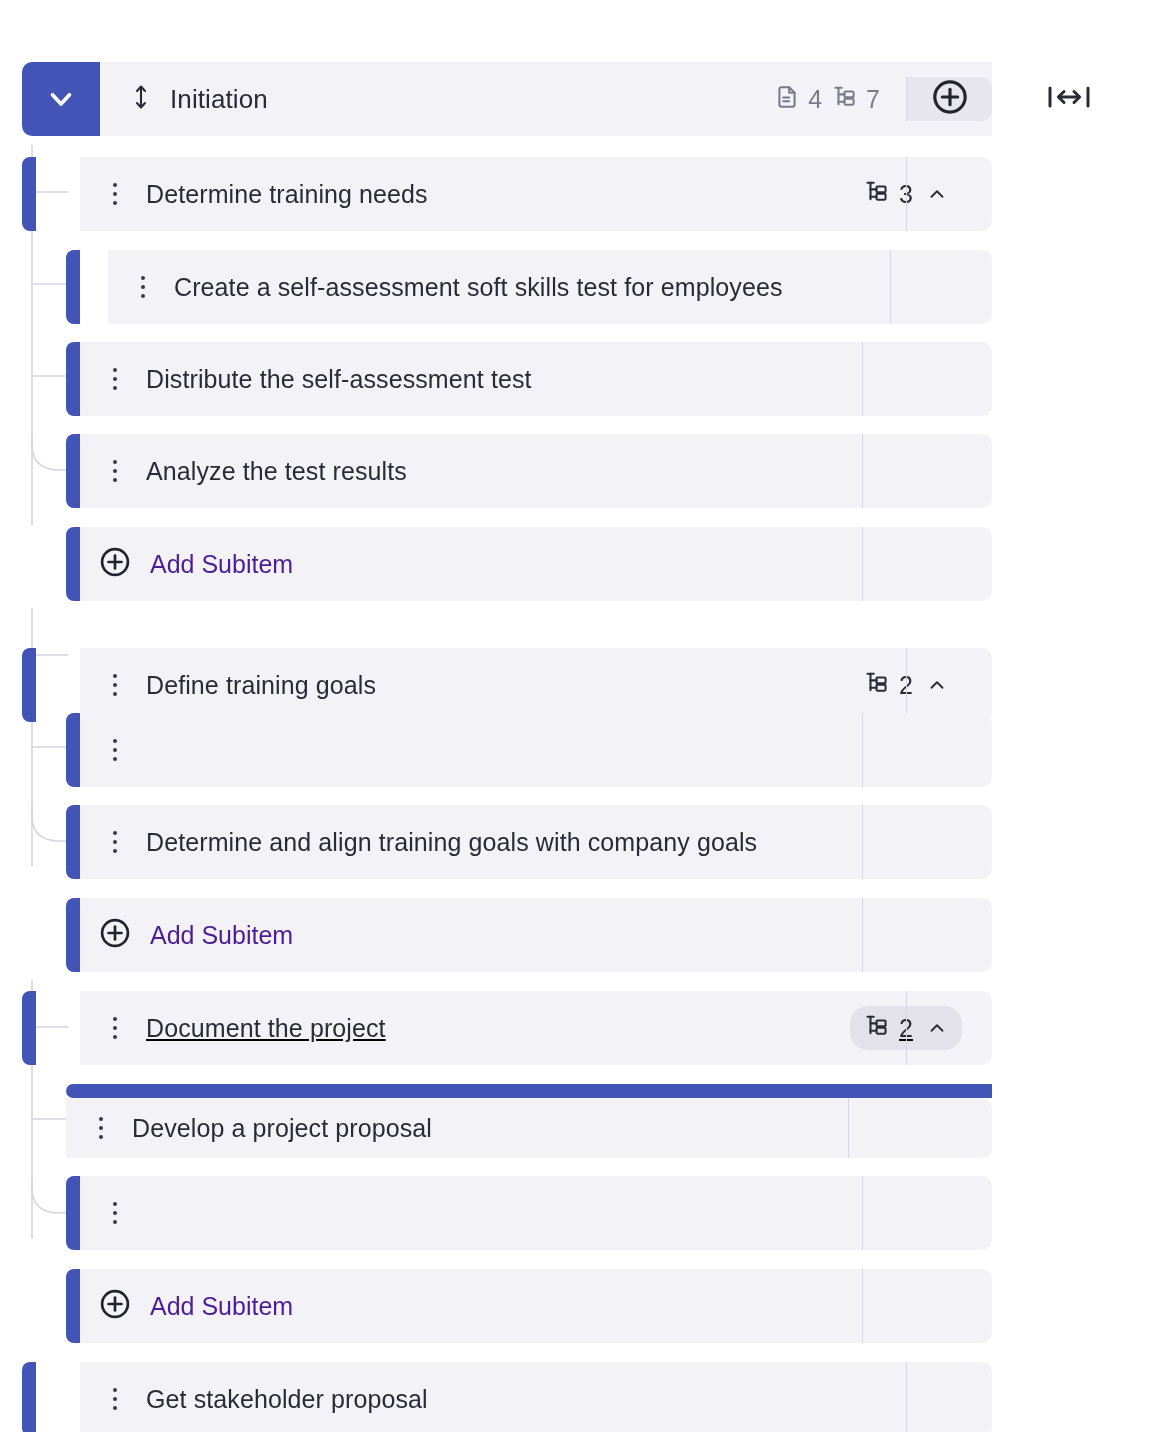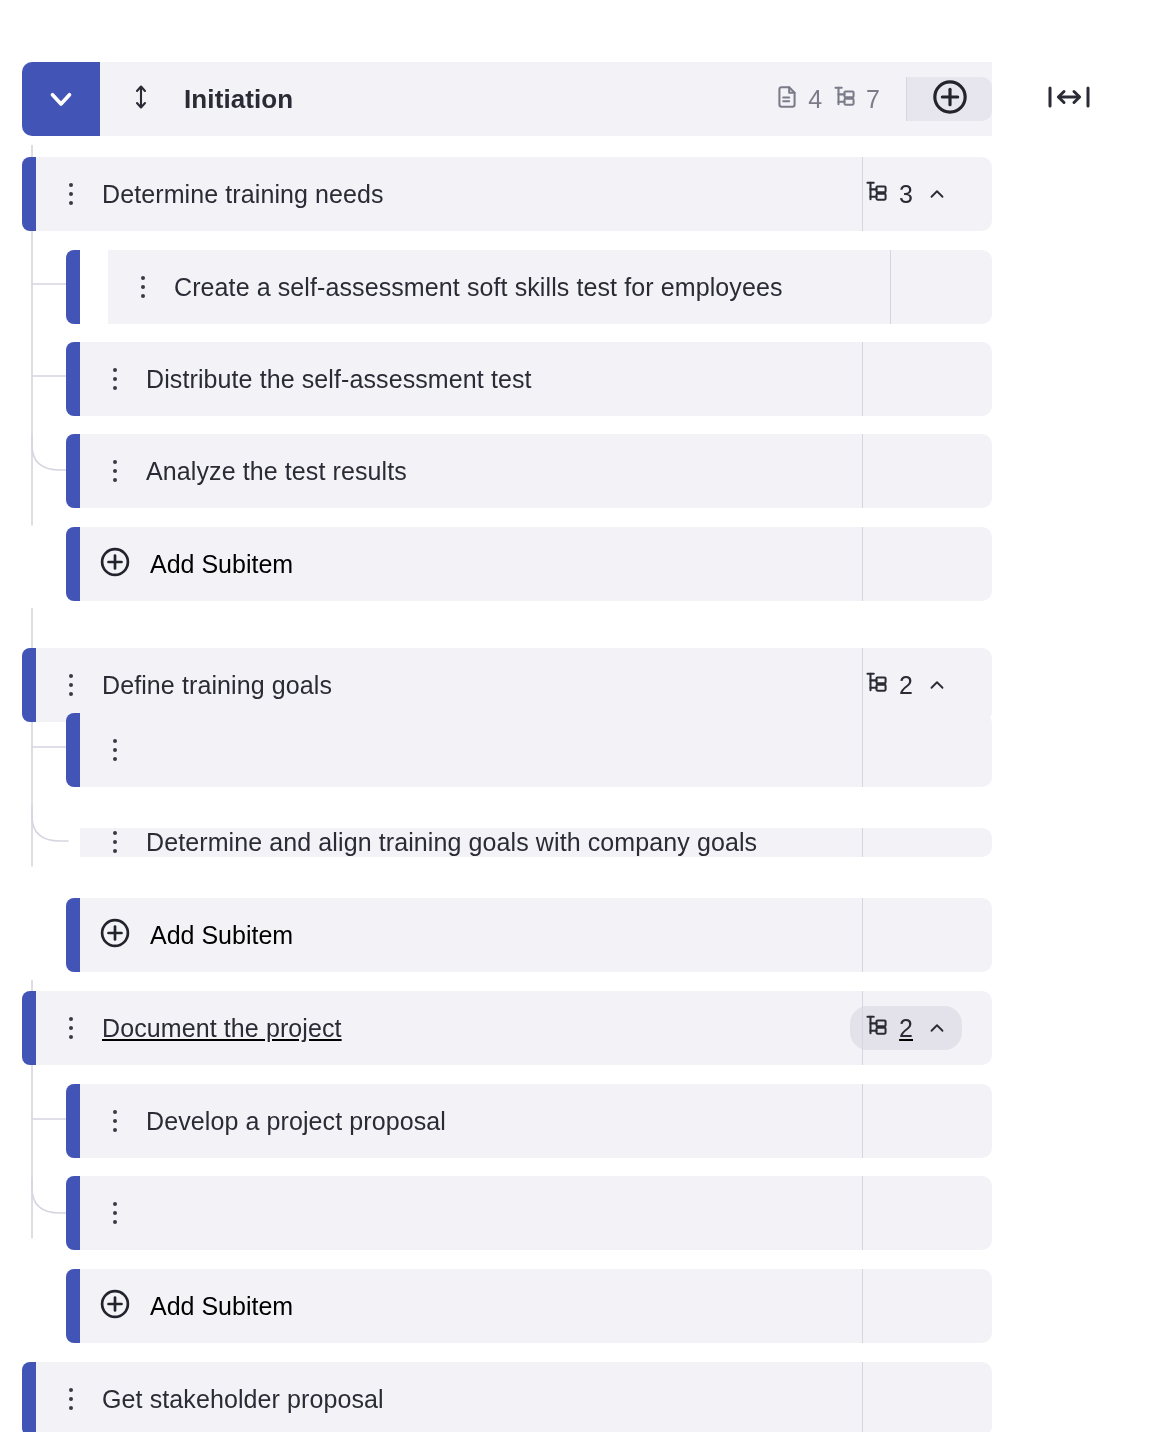--- a/index.html
+++ b/index.html
@@ -57,24 +57,23 @@
     display: flex;
     align-items: center;
     justify-content: center;
     cursor: grab;
     flex: 0 0 22px;
   }
 
   .group-title {
     font-size: 26px;
     color: #2b2b36;
-    margin-left: 32px;
+    margin-left: 18px;
     letter-spacing: .1px;
     white-space: nowrap;
-    font-weight: bold;
   }
 
   .group-spacer { flex: 1 1 auto; }
 
   .group-counts {
     display: flex;
     align-items: center;
     gap: 10px;
     margin-right: 26px;
   }
@@ -112,21 +111,21 @@
     cursor: col-resize;
   }
 
   
   .row {
     position: absolute;
     display: flex;
     align-items: stretch;
     height: 74px;
   }
-  .row.parent  { left: 22px; width: 970px; }
+  .row.parent  { left: 22px; width: 970px; gap: 44px; }
   .row.child   { left: 66px; width: 926px; }
 
   .row-accent {
     flex: 0 0 14px;
     background: #4254b5;
     border-radius: 8px 0 0 8px;
   }
 
   .row-body {
     flex: 1 1 auto;
@@ -201,21 +200,21 @@
   .row.addrow .row-body { padding-left: 18px; }
   .add-plus {
     flex: 0 0 34px;
     display: flex;
     align-items: center;
     justify-content: center;
     cursor: pointer;
   }
   .add-label {
     font-size: 25px;
-    color: #000000;
+    color: #4c1d95;
     margin-left: 18px;
     white-space: nowrap;
   }
 
   
   .tree {
     position: absolute;
     pointer-events: none;
   }
   .tree svg { display: block; }
@@ -471,21 +470,21 @@
             <i></i>
             <i></i>
             <i></i>
           </span>
       </div>
       <div class="row-spacer"></div>
       <div class="row-divider"></div>
     </div>
   </div>
 
-  <div class="row child" style="top:805px;align-items:center;">
+  <div class="row child" style="top:805px;">
     <div class="row-accent"></div>
     <div class="row-body">
       <div class="kebab">
         <span class="dots">
             <i></i>
             <i></i>
             <i></i>
           </span>
       </div>
       <div class="row-title">Determine and align training goals with company goals</div>
@@ -539,21 +538,21 @@
         <span class="caret">
           <svg width="22" height="22" viewBox="0 0 24 24" fill="none" stroke="#2b2b36" stroke-width="2" stroke-linecap="round" stroke-linejoin="round">
             <polyline points="6 15 12 9 18 15"></polyline>
           </svg>
         </span>
       </div>
       <div class="row-divider"></div>
     </div>
   </div>
 
-  <div class="row child" style="top:1084px;">
+  <div class="row child" style="top:1084px;flex-direction:column;">
     <div class="row-accent"></div>
     <div class="row-body">
       <div class="kebab">
         <span class="dots">
             <i></i>
             <i></i>
             <i></i>
           </span>
       </div>
       <div class="row-title">Develop a project proposal</div>

